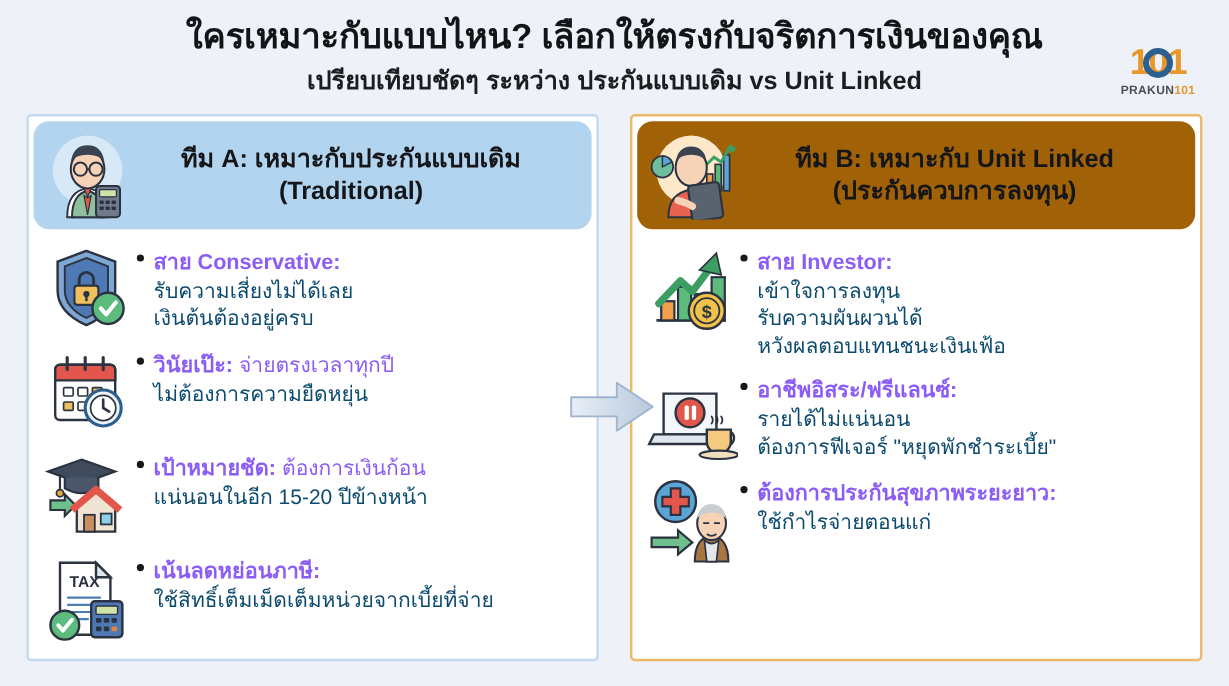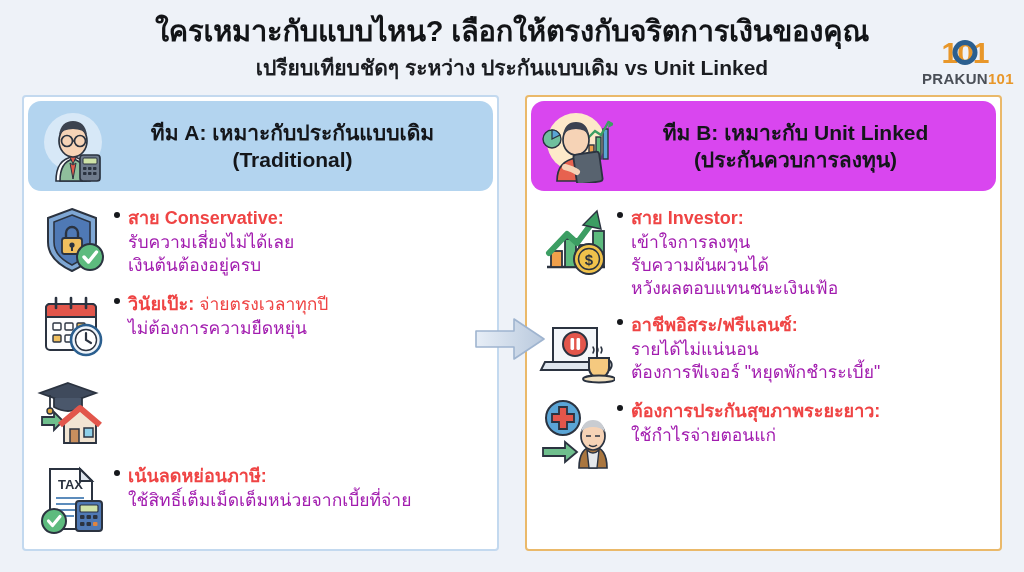--- a/index.html
+++ b/index.html
@@ -64,21 +64,21 @@
     left: 50%;
     top: 4px;
     transform: translateX(-50%);
     width: 25px;
     height: 25px;
     border: 5px solid #2b5f8f;
     border-radius: 50%;
     box-sizing: border-box;
   }
   .logo-word {
-    font-size: 15px;
+    font-size: 10px;
     font-weight: bold;
     color: #4a4f57;
     letter-spacing: 0.3px;
   }
   .logo-word i {
     font-style: normal;
     color: #E8972A;
   }
 
   
@@ -104,21 +104,21 @@
   .panel-head {
     display: flex;
     align-items: center;
     border-radius: 13px;
     margin: 4px;
     padding: 8px 12px 8px 8px;
     min-height: 78px;
     box-sizing: border-box;
   }
   .panel.left  .panel-head { background: #b3d4ef; }
-  .panel.right .panel-head { background: #d946ef; }
+  .panel.right .panel-head { background: #a16207; }
 
   .head-avatar {
     width: 74px;
     height: 74px;
     flex: 0 0 74px;
     position: relative;
   }
   .head-title {
     flex: 1;
     text-align: center;
@@ -156,31 +156,31 @@
     left: 2px;
     top: 11px;
     width: 6px;
     height: 6px;
     border-radius: 50%;
     background: #16181c;
   }
   .item-title {
     font-size: 18px;
     font-weight: bold;
-    color: #ef4444;
+    color: #8b5cf6;
     line-height: 1.32;
   }
   .item-title .lead {
     font-weight: normal;
     font-size: 17.5px;
     margin-top: 44px;
   }
   .item-line {
     font-size: 17.5px;
-    color: #a21caf;
+    color: #0c4a6e;
     line-height: 1.32;
   }
 
   
   .mid-arrow {
     position: absolute;
     left: 474px;
     top: 218px;
     width: 72px;
     height: 52px;
@@ -294,20 +294,24 @@
             <path d="M20 25 v9 q14 8 28 0 v-9" fill="#4a576b" stroke="#2b3340" stroke-width="1.8"></path>
             <line x1="16" y1="22" x2="16" y2="36" stroke="#2b3340" stroke-width="1.8"></line>
             <circle cx="16" cy="38" r="3" fill="#e0a93f" stroke="#2b3340" stroke-width="1.4"></circle>
             <path d="M8 44 h12 v-5 l9 9 -9 9 v-5 H8z" fill="#6fbf8d" stroke="#2b3340" stroke-width="1.8"></path>
             <path d="M30 70 V50 l16-13 16 13 v20z" fill="#f1e4d2" stroke="#2b3340" stroke-width="1.9"></path>
             <path d="M26 52 L46 35 66 52" fill="none" stroke="#e2564b" stroke-width="6" stroke-linejoin="round"></path>
             <rect x="36" y="56" width="9" height="14" fill="#c98f5e" stroke="#2b3340" stroke-width="1.5"></rect>
             <rect x="50" y="55" width="9" height="9" fill="#8fd0e8" stroke="#2b3340" stroke-width="1.5"></rect>
           </svg>
         </div>
+        <div class="item-body">
+          <div class="item-title"><span>เป้าหมายชัด:</span> <span class="lead">ต้องการเงินก้อน</span></div>
+          <div class="item-line">แน่นอนในอีก 15-20 ปีข้างหน้า</div>
+        </div>
       </div>
 
       <div class="item">
         <div class="item-icon">
           <svg viewBox="0 0 78 78" width="78" height="78">
             <path d="M16 10 h30 l12 12 v48 H16z" fill="#ffffff" stroke="#2b3340" stroke-width="2"></path>
             <path d="M46 10 v12 h12z" fill="#dfe6ee" stroke="#2b3340" stroke-width="2"></path>
             <text x="24" y="30" font-family="Liberation Sans, sans-serif" font-size="13" font-weight="bold" fill="#2b3340">TAX</text>
             <g stroke="#4a7fb5" stroke-width="1.8">
               <line x1="22" y1="39" x2="50" y2="39"></line>

